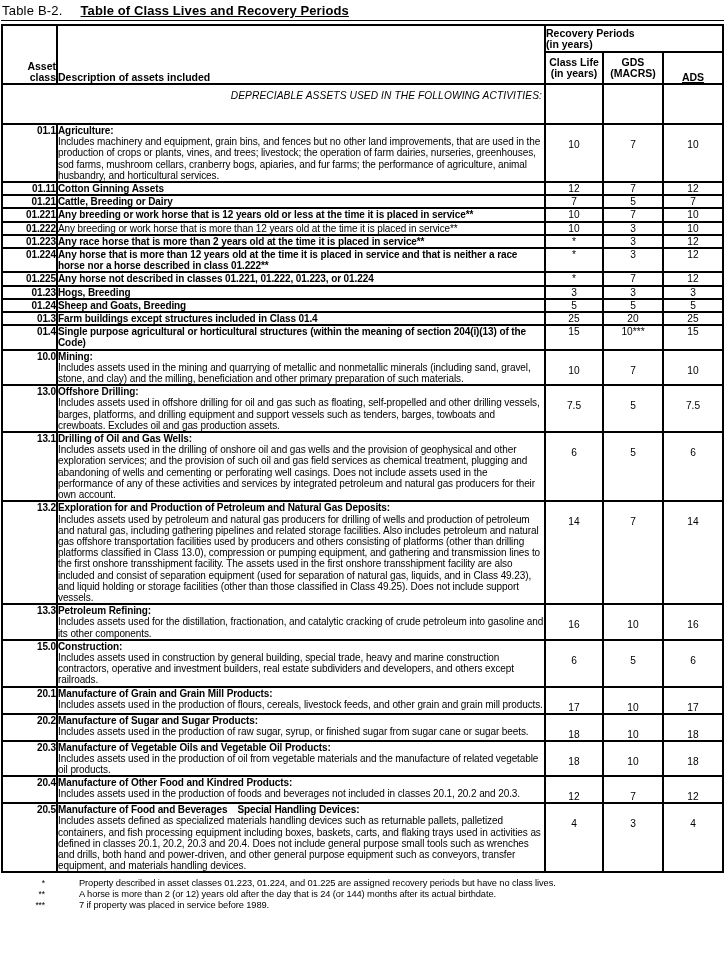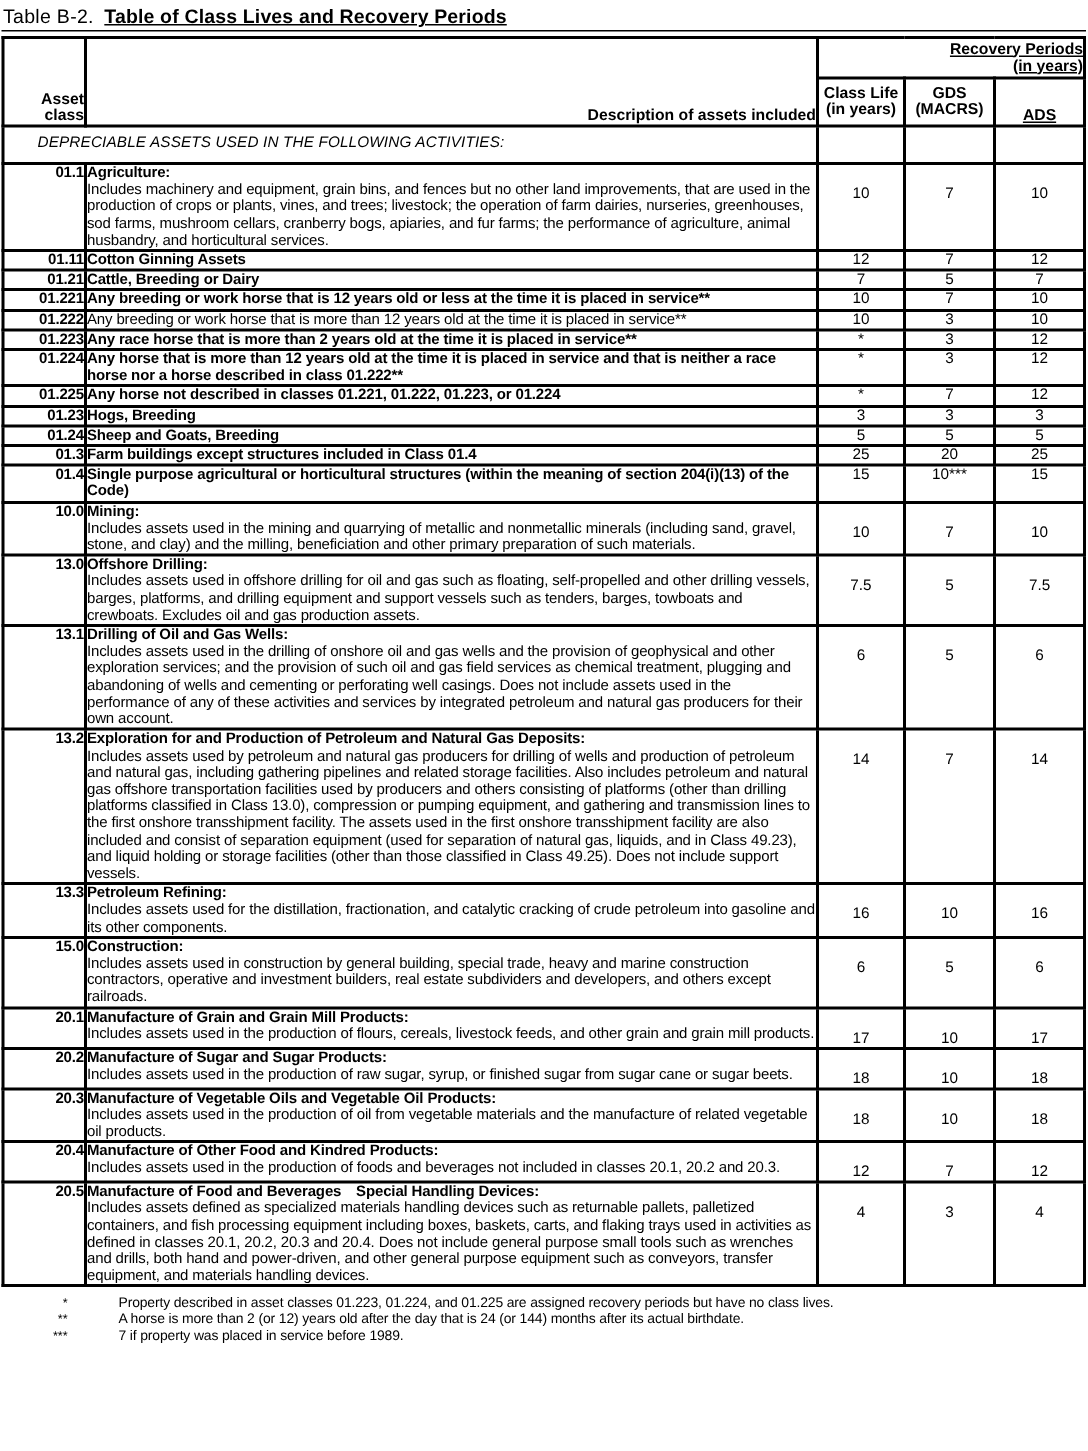--- a/index.html
+++ b/index.html
@@ -21,21 +21,21 @@
     font-size: 13px;
     line-height: 15px;
     padding: 2px 0 2px 1px;
     border-bottom: 1.5px solid #000;
     margin-bottom: 3px;
     white-space: nowrap;
   }
   .title-prefix {
     font-weight: normal;
     letter-spacing: 0.2px;
-    margin-right: 7px;
+    margin-right: 18px;
   }
   .title-text {
     font-weight: bold;
     letter-spacing: 0.1px;
     text-decoration: underline;
   }
   table.b2 {
     width: 721px;
     border-collapse: collapse;
     table-layout: fixed;
@@ -50,45 +50,45 @@
     font-weight: bold;
     line-height: 11px;
   }
   .th-asset {
     vertical-align: bottom;
     text-align: right;
     padding: 2px 2px 3px 8px;
   }
   .th-desc {
     vertical-align: bottom;
-    text-align: right;
+    text-align: left;
     padding: 2px 4px 3px 7px;
   }
   .th-recovery {
-    text-align: right;
+    text-align: left;
     vertical-align: middle;
     height: 25px;
-    text-decoration: underline;
   }
   .th-life, .th-gds {
     text-align: center;
     vertical-align: middle;
     height: 30px;
   }
   .th-ads {
     text-align: center;
     vertical-align: bottom;
     padding-bottom: 4px;
     text-decoration: underline;
   }
   .section-row td.section-cell {
     font-style: italic;
     font-size: 10.2px;
     letter-spacing: 0.1px;
-    padding: 3px 2px 5px 22px;
+    padding: 3px 2px 20px 22px;
+    text-align: right;
   }
   .section-row td {
     height: 15px;
   }
   .cell-class {
     vertical-align: top;
     text-align: right;
     font-weight: bold;
     font-size: 10px;
     letter-spacing: -0.1px;

